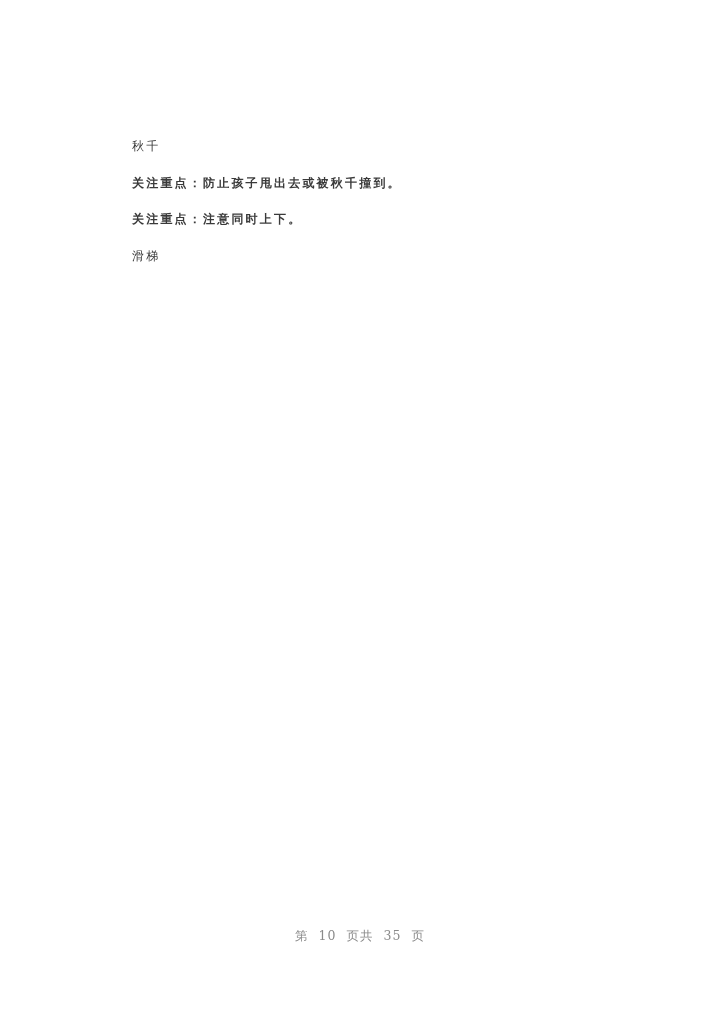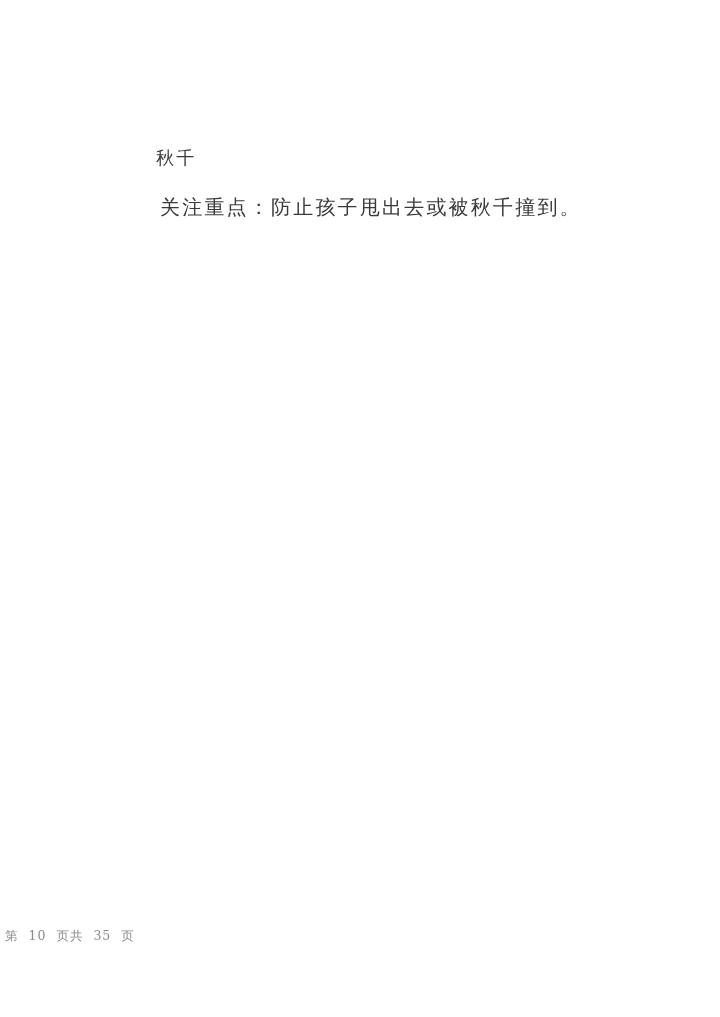--- a/index.html
+++ b/index.html
@@ -15,53 +15,56 @@
       font-family: "DejaVu Serif", "Liberation Serif", serif;
       color: #3a3a3a;
     }
     .page {
       position: absolute;
       left: 108px;
       top: 128px;
       width: 522px;
     }
     .para {
-      font-size: 20px;
+      font-size: 12px;
       line-height: 36.6px;
       letter-spacing: 2.2px;
       text-indent: 2em;
-      margin: 12px;
+      margin: 0;
       text-align: justify;
       word-break: break-all;
-      font-weight: 400;
+      font-weight: 700;
     }
     .heading {
-      font-size: 18px;
+      font-size: 12px;
       line-height: 36.6px;
       letter-spacing: 2.2px;
       text-indent: 2em;
-      margin: 12px;
+      margin: 0;
     }
     .footer {
       position: absolute;
       top: 928px;
       left: 0;
       width: 720px;
+      text-align: center;
       font-size: 12.5px;
       color: #8a8a8a;
       letter-spacing: 1px;
       word-spacing: 10px;
     }
     .footer span { margin: 0 5px; }
   </style>
 </head>
 <body>
 
 <div class="page">
   <p class="heading">秋千</p>
   <p class="para">关注重点：防止孩子甩出去或被秋千撞到。</p>
 
+  <p class="para">关注重点：注意同时上下。</p>
 
+  <p class="heading">滑梯</p>
 </div>
 
 <div class="footer">
   <span>第</span><span>10</span><span>页共</span><span>35</span><span>页</span>
 </div>
 
 </body></html>

